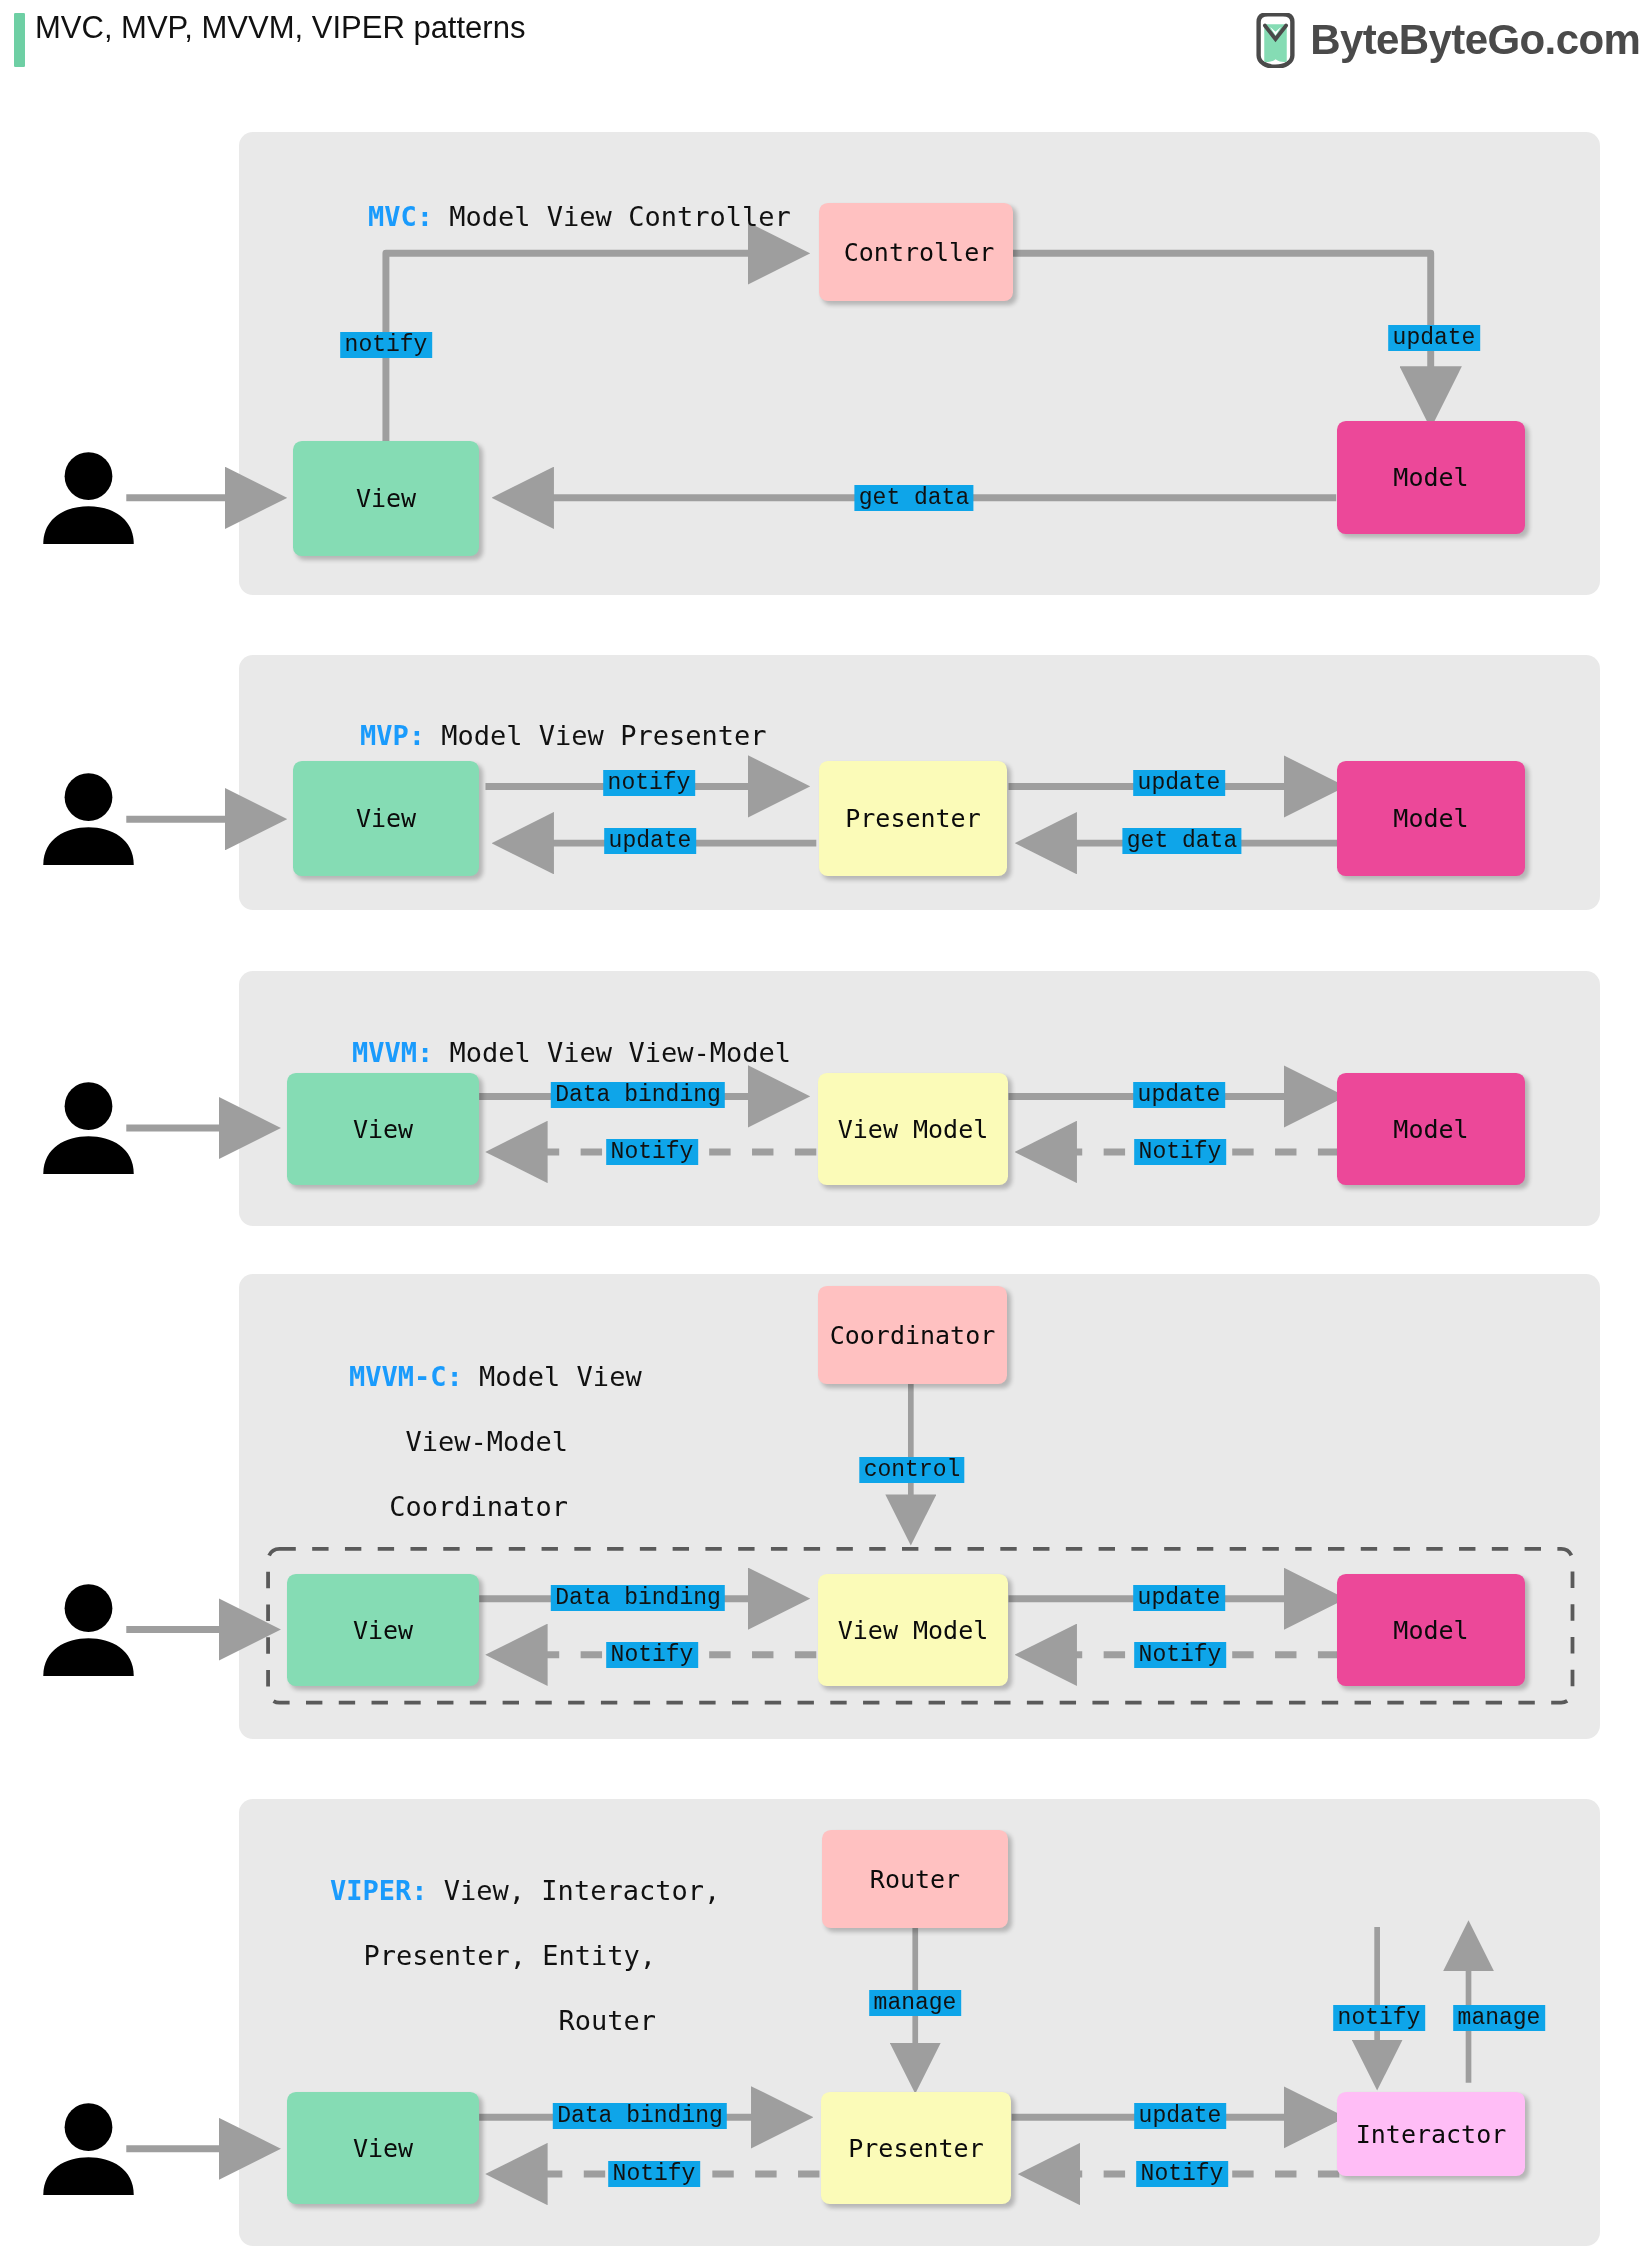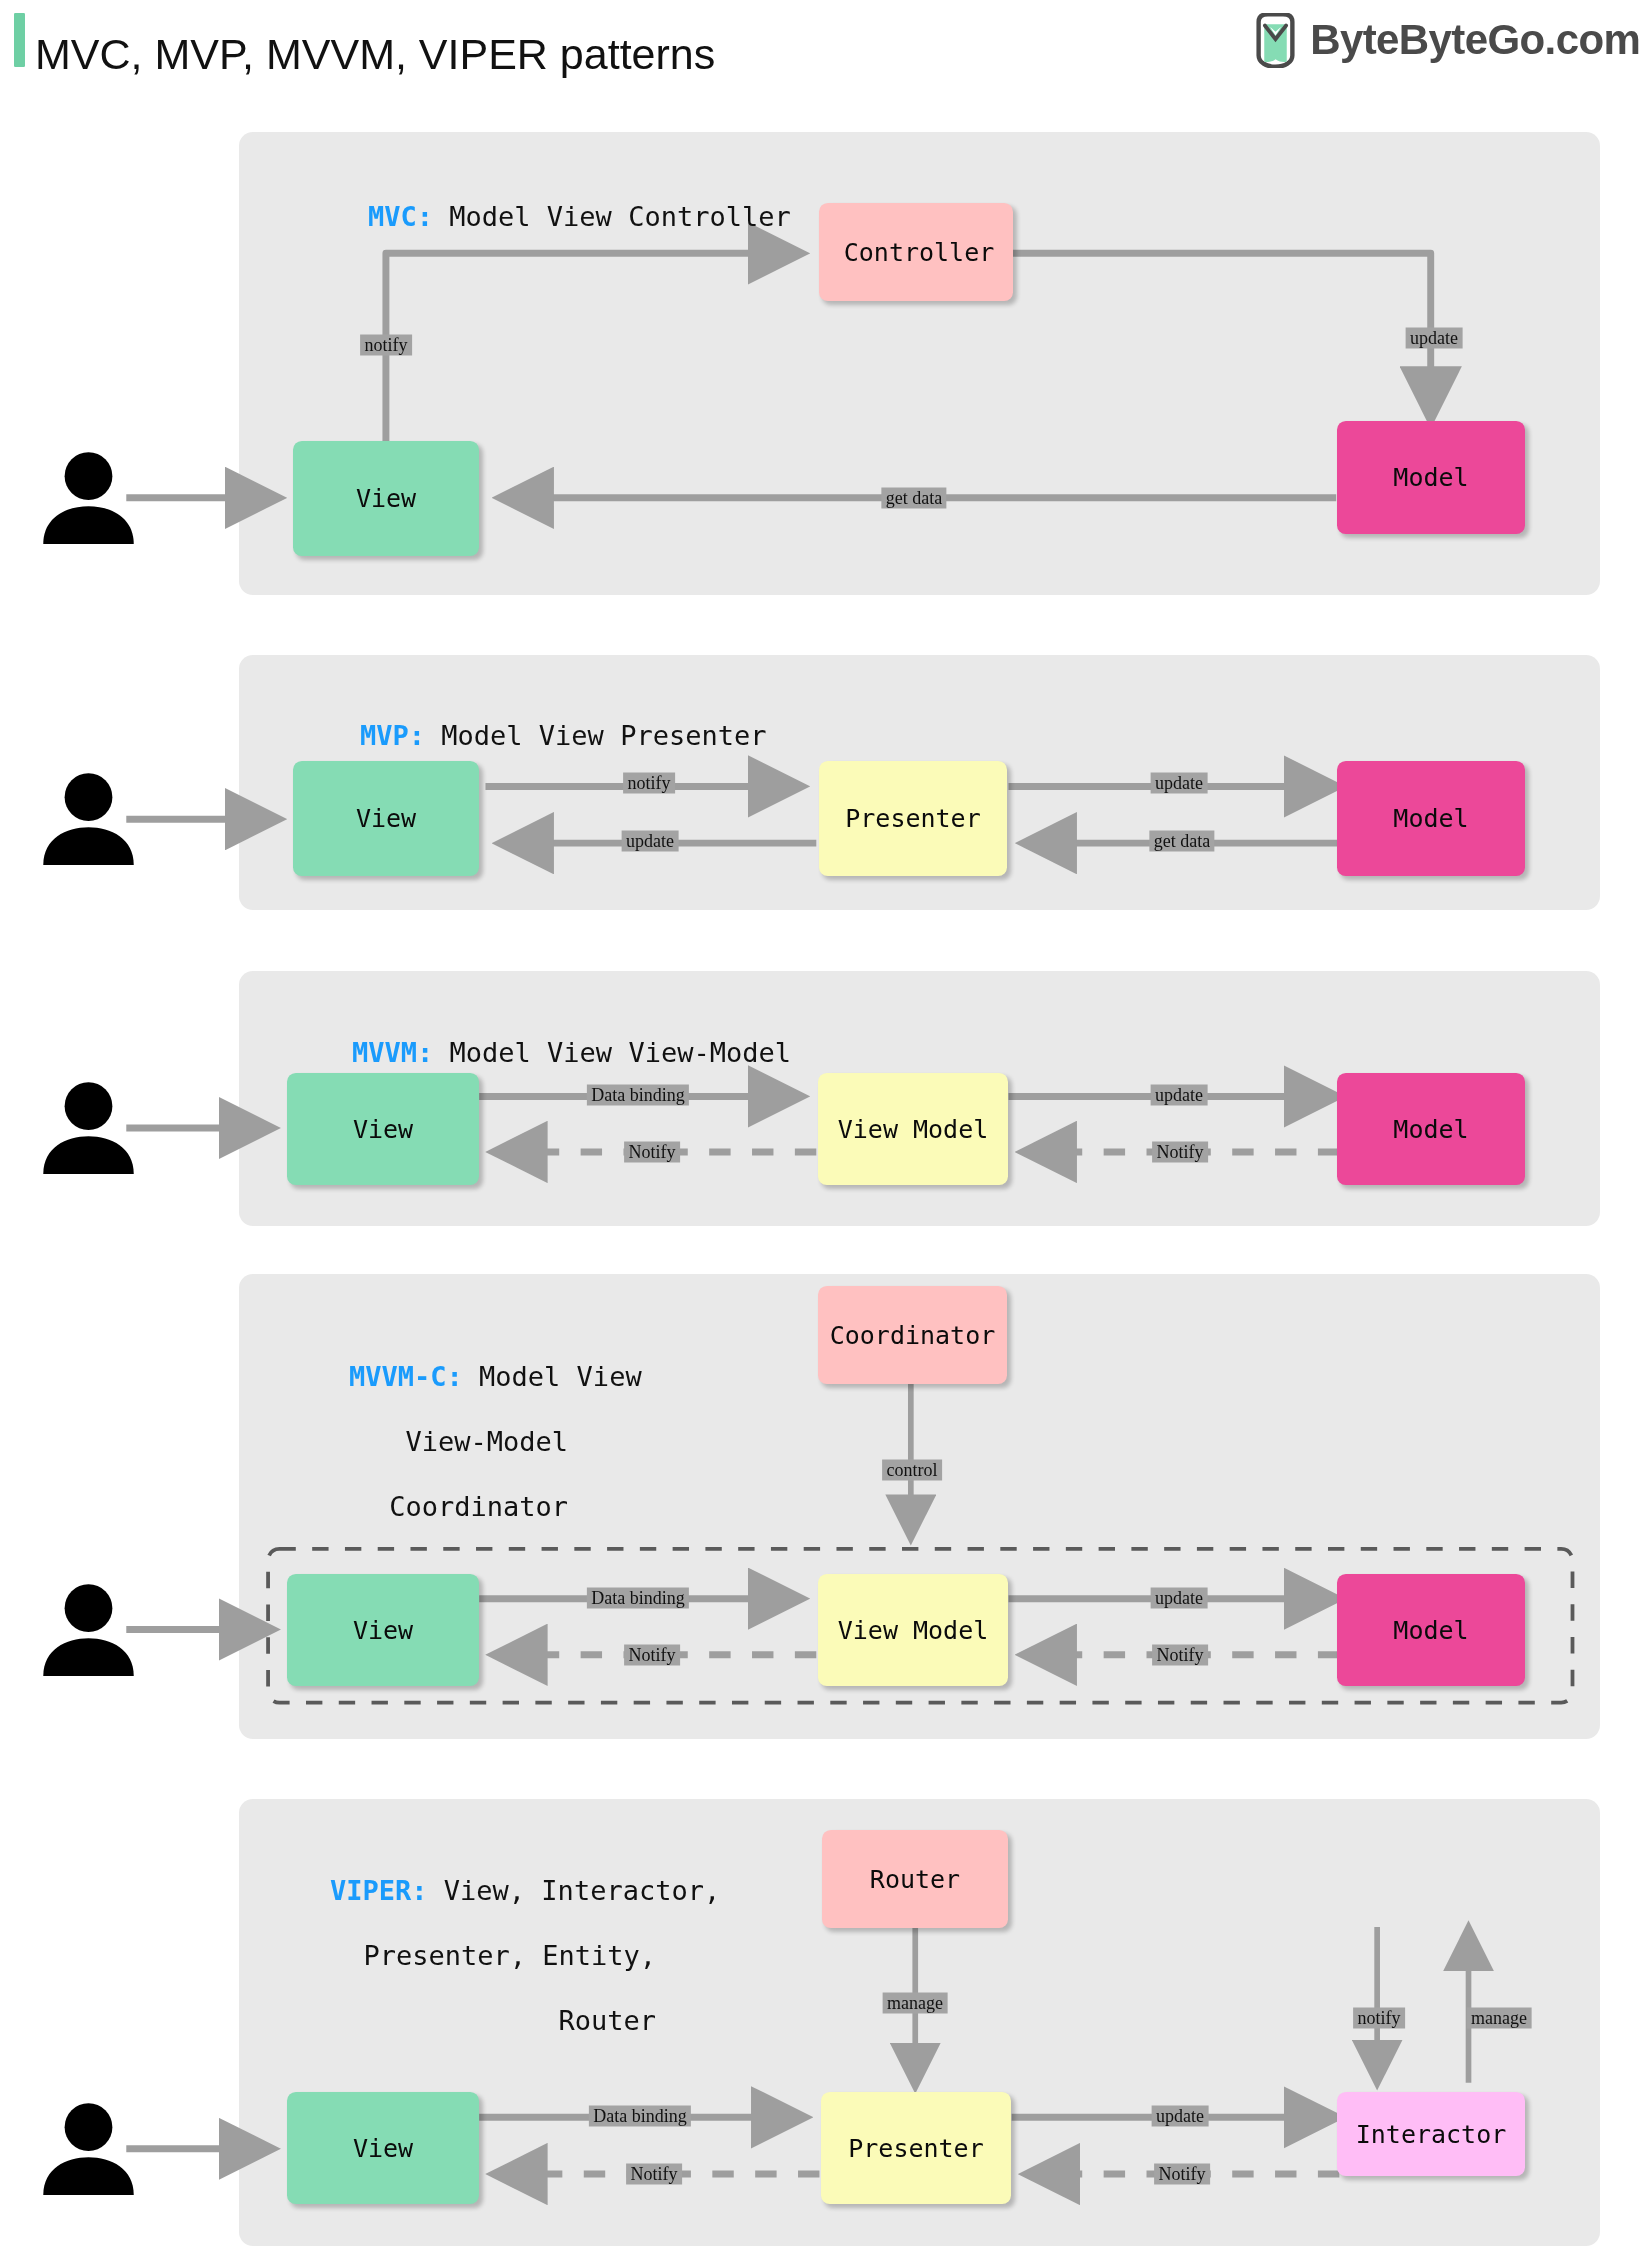--- a/index.html
+++ b/index.html
@@ -7,21 +7,21 @@
   body{width:1649px;height:2261px;overflow:hidden;
        font-family:"DejaVu Sans Mono","Liberation Mono",monospace;}
   #stage{position:relative;width:1649px;height:2261px;background:#fff;}
 
   
   .hdr{position:absolute;left:0;top:0;width:1649px;height:82px;}
   .accent-bar{position:absolute;left:14px;top:12.6px;width:10.7px;height:54px;
               background:#6ecfa4;border-radius:1.3px;}
   .hdr-title{position:absolute;left:35px;top:10px;
              font-family:"Liberation Sans","DejaVu Sans",sans-serif;
-             font-size:43px;font-weight:400;color:#111;white-space:nowrap;margin-top:20px;}
+             font-size:31px;font-weight:400;color:#111;white-space:nowrap;}
   .logo-wrap{position:absolute;right:8.8px;top:11.3px;height:58px;
              display:flex;align-items:center;gap:11.3px;}
   .logo-mark{width:47px;height:55px;flex:0 0 auto;}
   .logo-text{font-family:"Liberation Sans","DejaVu Sans",sans-serif;
              font-size:42px;font-weight:700;color:#4a4a4a;letter-spacing:-0.6px;
              white-space:nowrap;}
 
   
   .panel{position:absolute;background:#e9e9e9;border-radius:14px;}
 
@@ -39,23 +39,23 @@
 
   
   .caption{position:absolute;
            font-family:"DejaVu Sans Mono","Liberation Mono",monospace;
            font-size:27px;color:#111;line-height:1.20;white-space:pre;}
   .caption .key{color:#1a9bfc;font-weight:700;}
   .cap-right{text-align:right;}
 
   
   .elabel{position:absolute;
-          font-family:Liberation Serif, serif;
-          font-size:18px;color:#111;white-space:nowrap;
-          background:#a3a3a3;padding:0 4.4px;transform:translate(-50%,-50%);}
+          font-family:Liberation Mono, monospace;
+          font-size:23px;color:#111;white-space:nowrap;
+          background:#0ea5e9;padding:0 4.4px;transform:translate(-50%,-50%);}
 
   
   .wires{position:absolute;left:0;top:0;width:1649px;height:2261px;
          pointer-events:none;}
 
   
   .user-icon{position:absolute;}
 </style>
 </head>
 <body>

